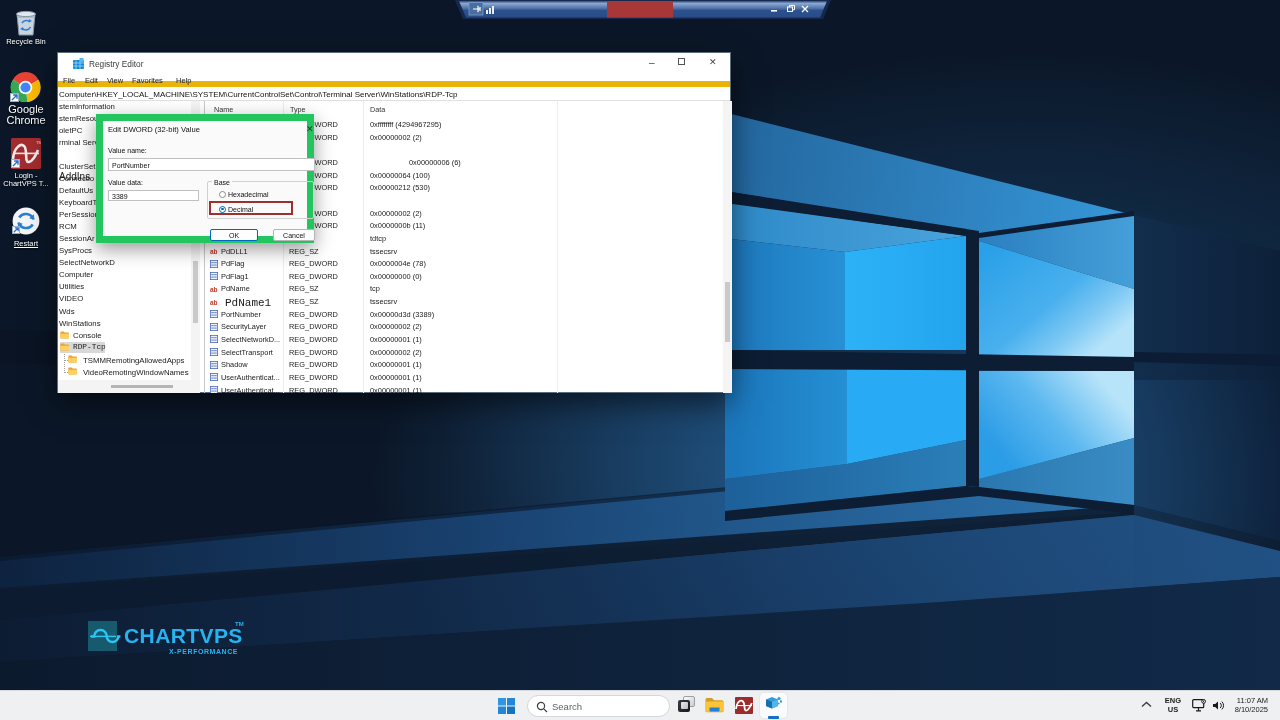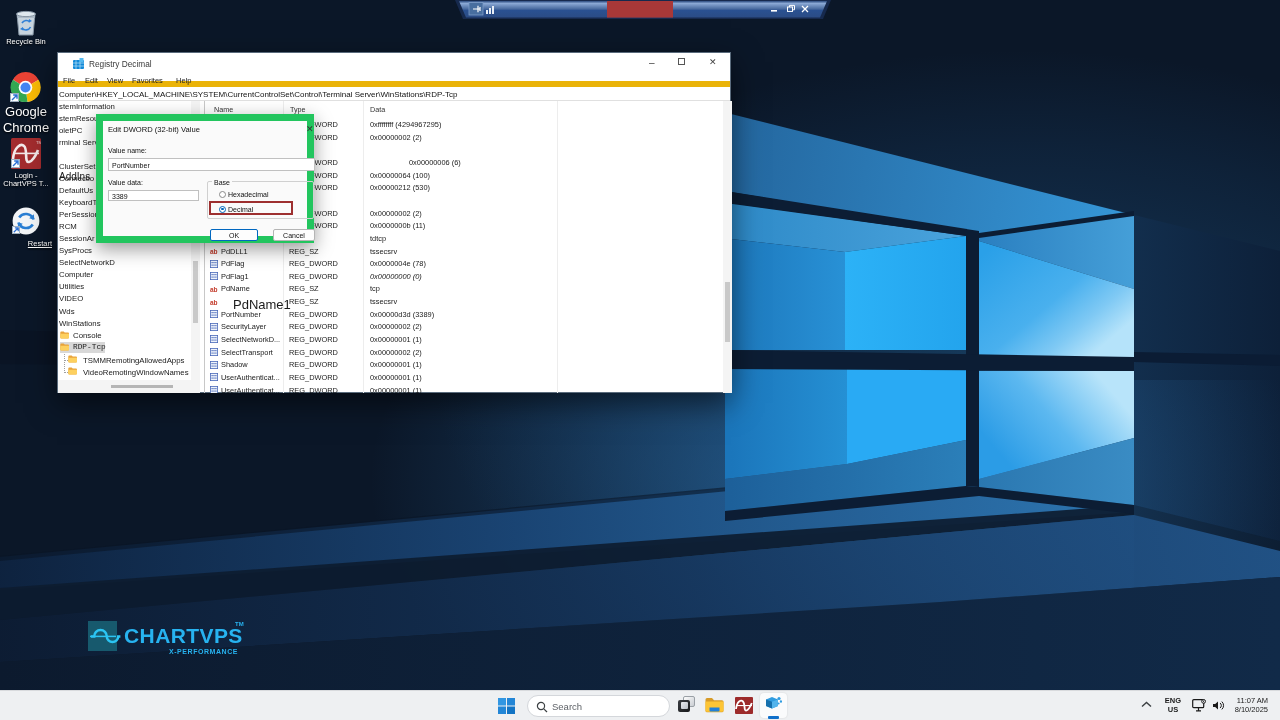--- a/index.html
+++ b/index.html
@@ -153,21 +153,21 @@
     <path d="M16,16 L29.5,8 A15,15 0 0 1 18,30.8 Z" fill="#fbbc05"></path>
     <path d="M16,16 L3,8 A15,15 0 0 0 18,30.8 Z" fill="#34a853"></path>
     <path d="M16,16 m-13,0 a13,13 0 0 0 26 0 a13,13 0 0 0 -26 0 M16,16 m-9.6,0 a9.6,9.6 0 0 1 19.2,0 a9.6,9.6 0 0 1 -19.2,0" fill="#fff" fill-rule="evenodd" opacity="0"></path>
     <circle cx="16" cy="16" r="7.0" fill="#fff"></circle>
     <circle cx="16" cy="16" r="5.2" fill="#4285f4"></circle>
   </svg>
   <div class="abs" style="left:10px;top:93px;width:9px;height:9px;background:#fff;border:1px solid #9fb0c0;"></div>
   <svg class="abs" style="left:10px;top:93px" width="9" height="9" viewBox="0 0 9 9">
         <path d="M2,7 L7,2 M3.2,2 L7,2 L7,5.8" stroke="#2b6fd4" stroke-width="1.4" fill="none"></path>
       </svg>
-  <div class="abs" style="left:0;top:104px;width:52px;text-align:center;font-size:13px;line-height:16px;text-shadow:0 1px 2px #000;">Google<br>Chrome</div>
+  <div class="abs" style="left:0;top:104px;width:52px;text-align:center;font-size:11px;line-height:11px;text-shadow:0 1px 2px #000;">Google<br>Chrome</div>
 
   <svg class="abs" style="left:11px;top:138px" width="30" height="31" viewBox="0 0 30 31">
     <rect x="0" y="0" width="30" height="31" rx="1.5" fill="#a32c2e"></rect>
     <path d="M2,21 C3,9 10,5 13,8 C17,11 13,25 18,24 C22,23 25,17 27,12" stroke="#f3e9e9" stroke-width="2.6" fill="none"></path>
     <rect x="2" y="14.6" width="26" height="1.6" fill="#f3e9e9"></rect>
     <text x="25" y="5.5" font-size="4" fill="#e8caca" font-family="Liberation Sans">TM</text>
   </svg>
   <div class="abs" style="left:11px;top:159px;width:9px;height:9px;background:#fff;border:1px solid #9fb0c0;"></div>
   <svg class="abs" style="left:11px;top:159px" width="9" height="9" viewBox="0 0 9 9">
         <path d="M2,7 L7,2 M3.2,2 L7,2 L7,5.8" stroke="#2b6fd4" stroke-width="1.4" fill="none"></path>
@@ -180,21 +180,21 @@
       <path d="M7.2,10.5 A8 8 0 0 1 21.4,12.3"></path>
       <path d="M20.8,17.5 A8 8 0 0 1 6.6,15.7"></path>
     </g>
     <path d="M21.8,7.2 l0.6,5.6 -5.2,-1.6 Z" fill="#2a7fd4"></path>
     <path d="M6.2,20.8 l-0.6,-5.6 5.2,1.6 Z" fill="#2a7fd4"></path>
   </svg>
   <div class="abs" style="left:12px;top:226px;width:8px;height:8px;background:#fff;border:1px solid #9fb0c0;"></div>
   <svg class="abs" style="left:12px;top:226px" width="8" height="8" viewBox="0 0 9 9">
         <path d="M2,7 L7,2 M3.2,2 L7,2 L7,5.8" stroke="#2b6fd4" stroke-width="1.4" fill="none"></path>
       </svg>
-  <div class="abs" style="left:0;top:239px;width:52px;text-align:right;font-size:7.5px;text-shadow:0 1px 2px #000;text-decoration:underline;">Restart</div>
+  <div class="abs" style="left:0;top:239px;width:52px;text-align:center;font-size:7.5px;text-shadow:0 1px 2px #000;text-decoration:underline;">Restart</div>
 </div>
 
 <div class="abs" style="left:86px;top:619px;">
   <svg width="170" height="42" viewBox="0 0 170 42">
     <rect x="2" y="2" width="29" height="30" fill="#17596d"></rect>
     <path d="M4,17.4 H30" stroke="#2bc4f3" stroke-width="1.5" fill="none"></path>
     <path d="M5,17.4 h3.2 a6.3,6.3 0 0 1 12.6,0 a5.7,5.7 0 0 0 11.4,0 h2.2" stroke="#2bc4f3" stroke-width="2.5" fill="none"></path>
   </svg>
   <div class="abs" style="left:38px;top:5px;font-size:21px;font-weight:bold;color:#27b3f0;letter-spacing:0.4px;">CHARTVPS</div>
   <div class="abs" style="left:149px;top:2px;font-size:6px;font-weight:bold;color:#27b3f0;">TM</div>
@@ -203,21 +203,21 @@
 
 <div class="abs" id="win" style="left:57px;top:52px;width:674px;height:341px;background:#fff;border:1px solid #5a6b7c;box-shadow:0 10px 28px rgba(0,0,0,0.55);font-size:7.2px;color:#1a1a1a;">
 
   <svg class="abs" style="left:15px;top:5px" width="11" height="11" viewBox="0 0 11 11">
     <rect x="0" y="2" width="11" height="9" rx="1" fill="#1289d8"></rect>
     <g stroke="#b9e2f8" stroke-width="0.7" fill="none">
       <path d="M0,5 H11 M0,8 H11 M3,2.2 V11 M7,2.2 V11"></path>
     </g>
     <rect x="6.5" y="0" width="4" height="4" fill="#53b9f0"></rect>
   </svg>
-  <div class="abs" style="left:31px;top:5.5px;font-size:8.3px;color:#3a3a3a;">Registry Decimal</div>
+  <div class="abs" style="left:31px;top:5.5px;font-size:8.3px;color:#3a3a3a;">Registry Editor</div>
   <div class="abs" style="left:591px;top:4px;font-size:10px;color:#444;">–</div>
   <div class="abs" style="left:620px;top:5px;width:7px;height:7px;border:1px solid #555;"></div>
   <div class="abs" style="left:651px;top:4px;font-size:9px;color:#444;">✕</div>
 
   <div class="abs" style="left:0;top:20px;width:672px;height:14px;border-bottom:6px solid #eab308;font-size:7.5px;color:#222;">
     <span class="abs" style="left:5px;top:3px">File</span>
     <span class="abs" style="left:27px;top:3px">Edit</span>
     <span class="abs" style="left:49px;top:3px">View</span>
     <span class="abs" style="left:74px;top:3px">Favorites</span>
     <span class="abs" style="left:118px;top:3px">Help</span>
@@ -331,31 +331,31 @@
             <rect x="1.5" y="2" width="1.2" height="1.2"></rect>
             <rect x="3.4" y="2" width="1.2" height="1.2"></rect>
             <rect x="5.3" y="2" width="1.2" height="1.2"></rect>
             <rect x="1.5" y="4.5" width="1.2" height="1.2"></rect>
             <rect x="3.4" y="4.5" width="1.2" height="1.2"></rect>
             <rect x="5.3" y="4.5" width="1.2" height="1.2"></rect>
           </g>
         </svg>
         <div class="abs" style="left:16px;top:170.77999999999997px;font-size:7.4px;white-space:nowrap;">PdFlag1</div>
         <div class="abs" style="left:84px;top:170.77999999999997px;font-size:7.4px;white-space:nowrap;">REG_DWORD</div>
-        <div class="abs" style="left:165px;top:170.77999999999997px;font-size:7.4px;white-space:nowrap;font-style:italic;">0x00000000 (0)</div>
+        <div class="abs" style="left:165px;top:170.77999999999997px;font-size:7.4px;white-space:nowrap;">0x00000000 (0)</div>
         <svg class="abs" style="left:5px;top:183.91999999999996px" width="8" height="8" viewBox="0 0 8 8">
           <text x="0" y="6.5" font-size="6.5" fill="#c43c2c" font-weight="bold" font-family="Liberation Sans">ab</text>
         </svg>
         <div class="abs" style="left:16px;top:183.41999999999996px;font-size:7.4px;white-space:nowrap;">PdName</div>
         <div class="abs" style="left:84px;top:183.41999999999996px;font-size:7.4px;white-space:nowrap;">REG_SZ</div>
         <div class="abs" style="left:165px;top:183.41999999999996px;font-size:7.4px;white-space:nowrap;">tcp</div>
         <svg class="abs" style="left:5px;top:196.56px" width="8" height="8" viewBox="0 0 8 8">
           <text x="0" y="6.5" font-size="6.5" fill="#c43c2c" font-weight="bold" font-family="Liberation Sans">ab</text>
         </svg>
-        <div class="abs" style="left:28px;top:196.06px;font-size:13px;white-space:nowrap;">PdName1</div>
+        <div class="abs" style="left:20px;top:196.06px;font-size:11px;white-space:nowrap;font-family:Liberation Mono, monospace;">PdName1</div>
         <div class="abs" style="left:84px;top:196.06px;font-size:7.4px;white-space:nowrap;">REG_SZ</div>
         <div class="abs" style="left:165px;top:196.06px;font-size:7.4px;white-space:nowrap;">tssecsrv</div>
         <svg class="abs" style="left:5px;top:209.20000000000005px" width="8" height="8" viewBox="0 0 8 8">
           <rect x="0.4" y="0.4" width="7.2" height="7.2" fill="#eef3fb" stroke="#4968b8" stroke-width="0.8"></rect>
           <g fill="#4968b8">
             <rect x="1.5" y="2" width="1.2" height="1.2"></rect>
             <rect x="3.4" y="2" width="1.2" height="1.2"></rect>
             <rect x="5.3" y="2" width="1.2" height="1.2"></rect>
             <rect x="1.5" y="4.5" width="1.2" height="1.2"></rect>
             <rect x="3.4" y="4.5" width="1.2" height="1.2"></rect>

